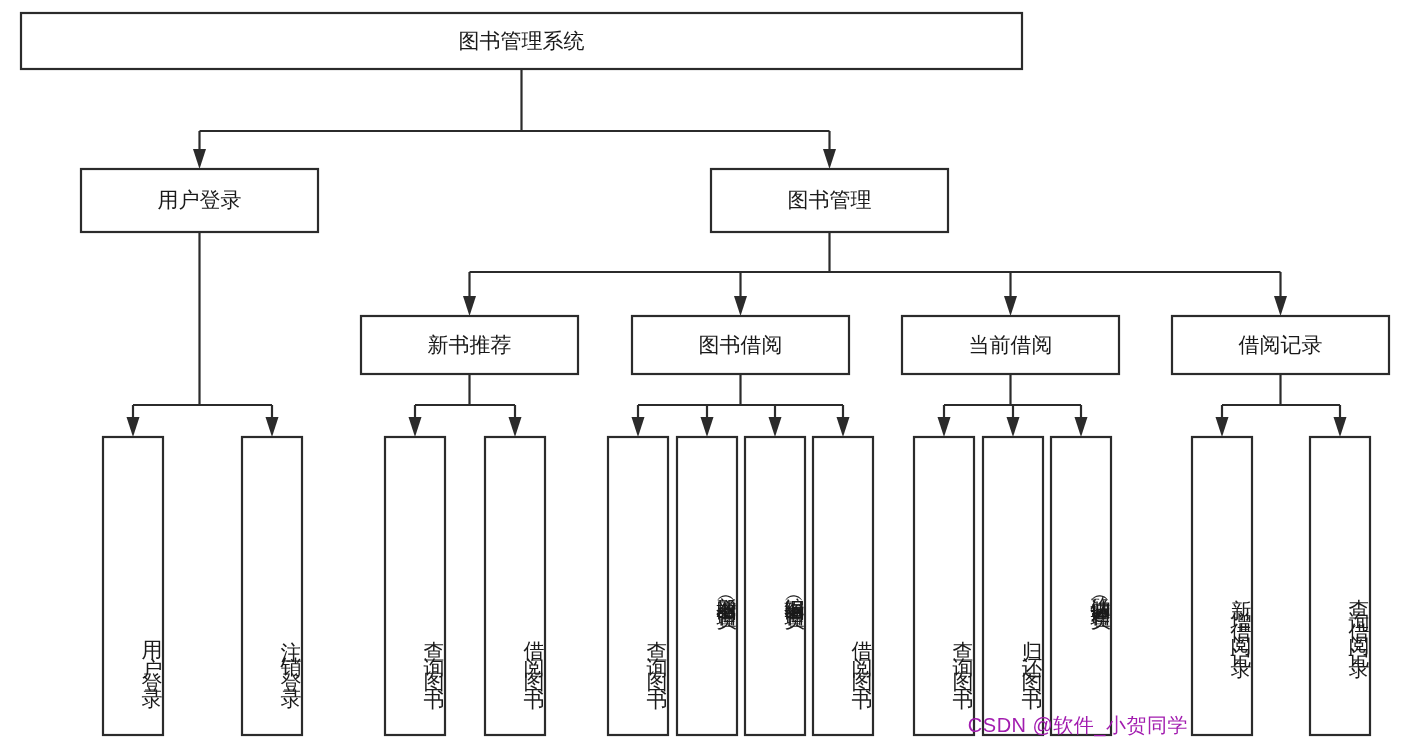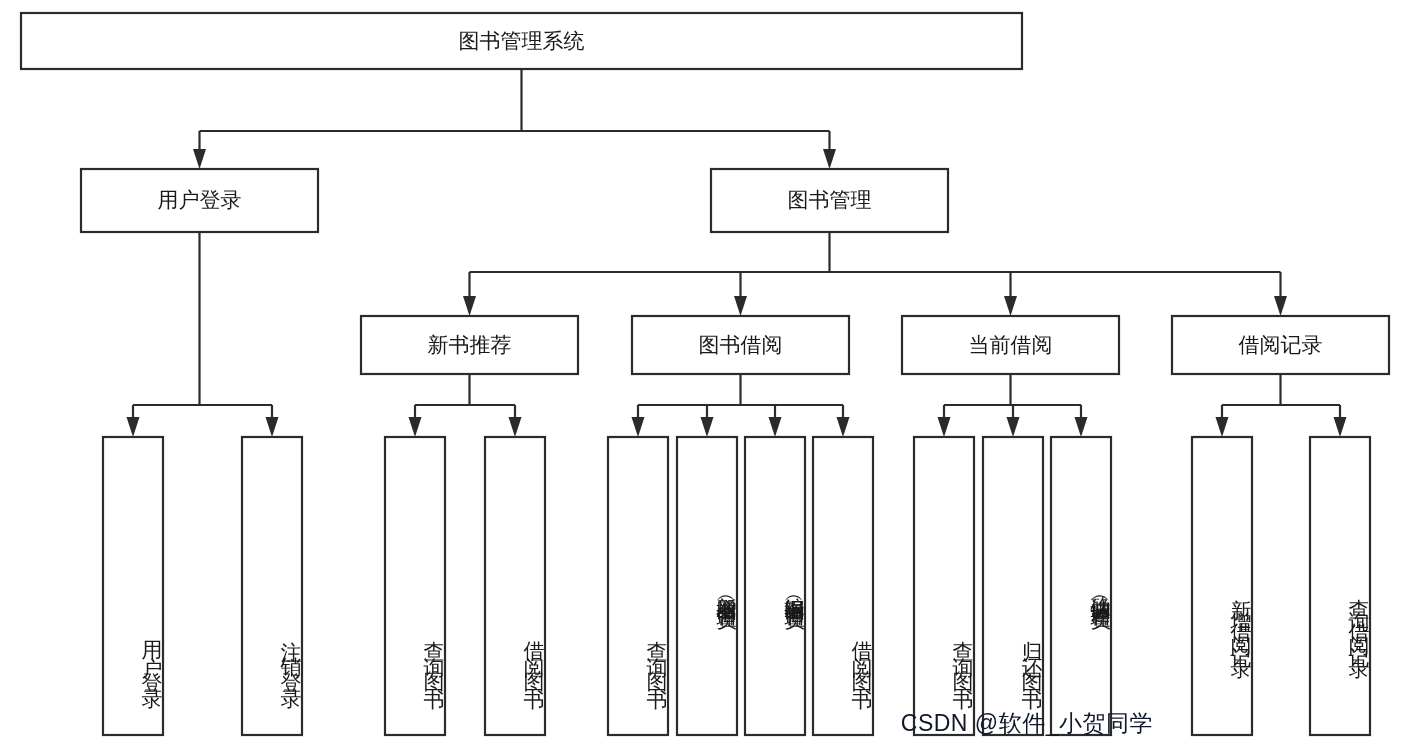--- a/index.html
+++ b/index.html
@@ -11,20 +11,21 @@
     width: 1405px;
     height: 747px;
     font-family: "Liberation Sans", "DejaVu Sans", sans-serif;
     overflow: hidden;
   }
   #diagram-root {
     position: relative;
     width: 1167px;
     height: 747px;
     background: #ffffff;
+    padding-left: 35px;
   }
   svg#tree-svg {
     position: absolute;
     left: 0;
     top: 0;
     width: 1405px;
     height: 747px;
     display: block;
   }
   .node-box {
@@ -62,22 +63,22 @@
     align-items: flex-start;
     justify-content: center;
     white-space: pre;
     pointer-events: none;
   }
   .watermark {
     position: absolute;
     right: 14px;
     bottom: 8px;
     font-family: "Liberation Sans", "DejaVu Sans", sans-serif;
-    font-size: 23px;
-    color: #0f172a;
+    font-size: 20px;
+    color: #a21caf;
     letter-spacing: 0.5px;
     white-space: nowrap;
     margin-top: 16px;
   }
 </style>
 </head>
 <body>
 
 <div id="diagram-root">
   <svg id="tree-svg" viewBox="0 0 1405 747">

